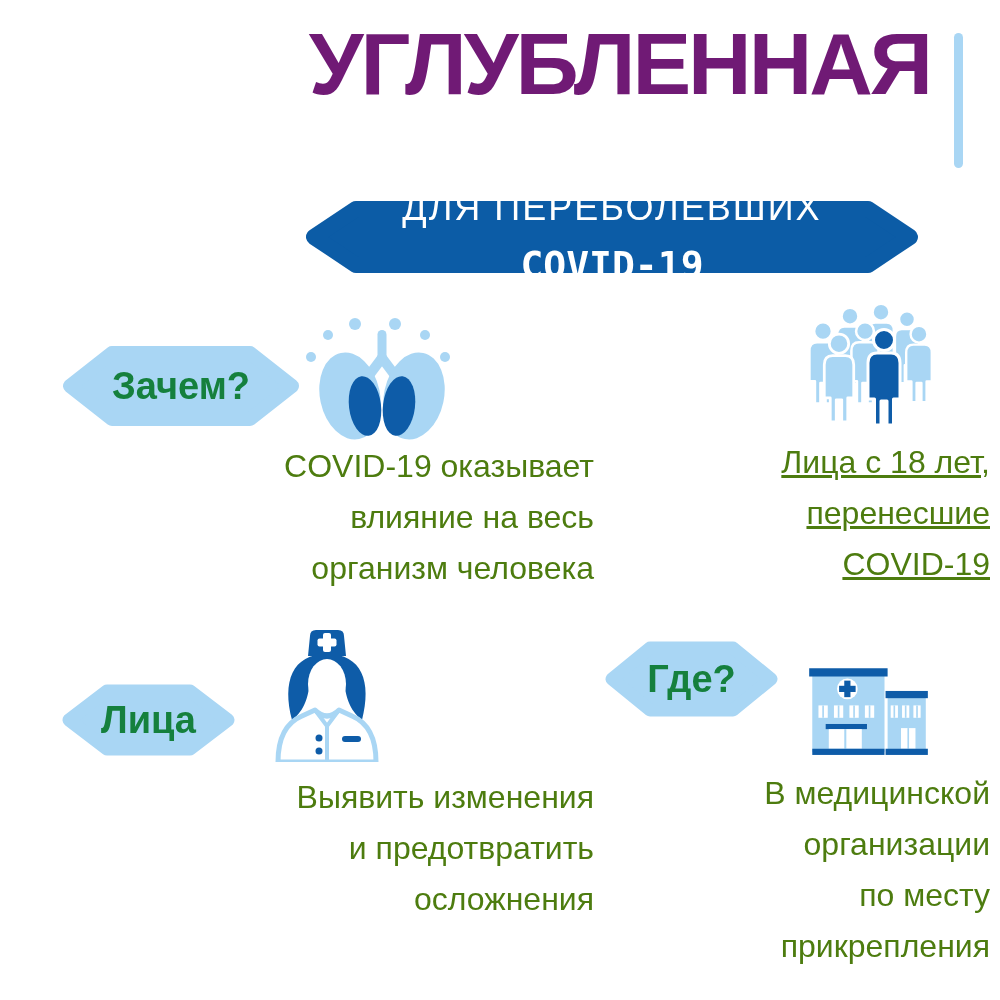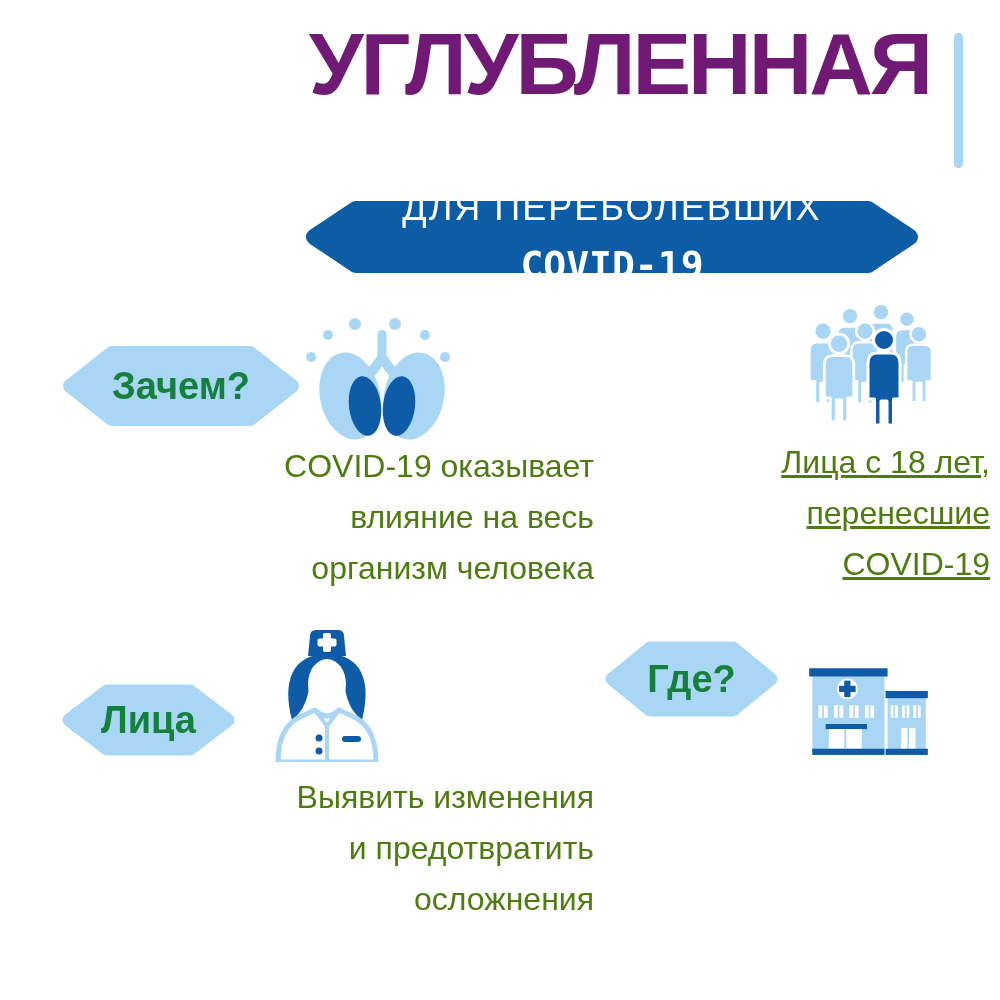--- a/index.html
+++ b/index.html
@@ -196,14 +196,18 @@
 
   <div class="body-text text-why">COVID-19 оказывает
 влияние на весь
 организм человека</div>
   <div class="body-text text-who">Лица с 18 лет,
 перенесшие
 COVID-19</div>
   <div class="body-text text-goal">Выявить изменения
 и предотвратить
 осложнения</div>
+  <div class="body-text text-where">В медицинской
+организации
+по месту
+прикрепления</div>
 
 </div>
 
 </body></html>

